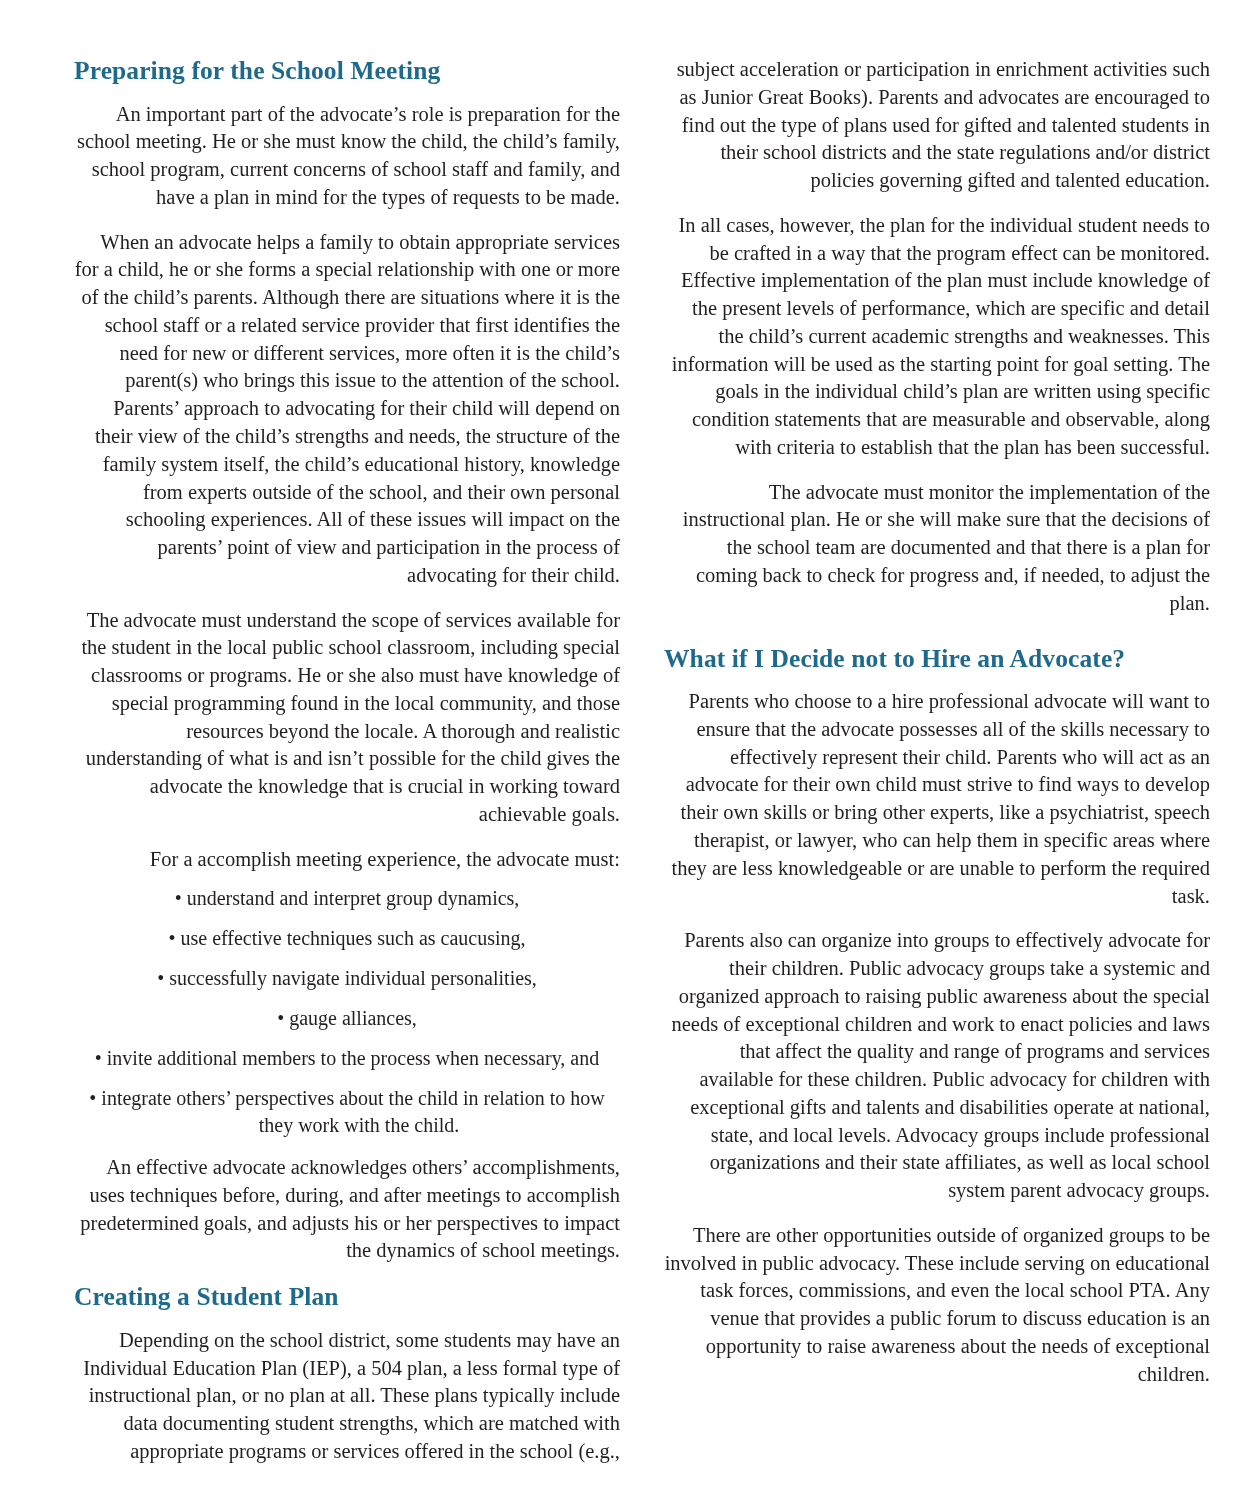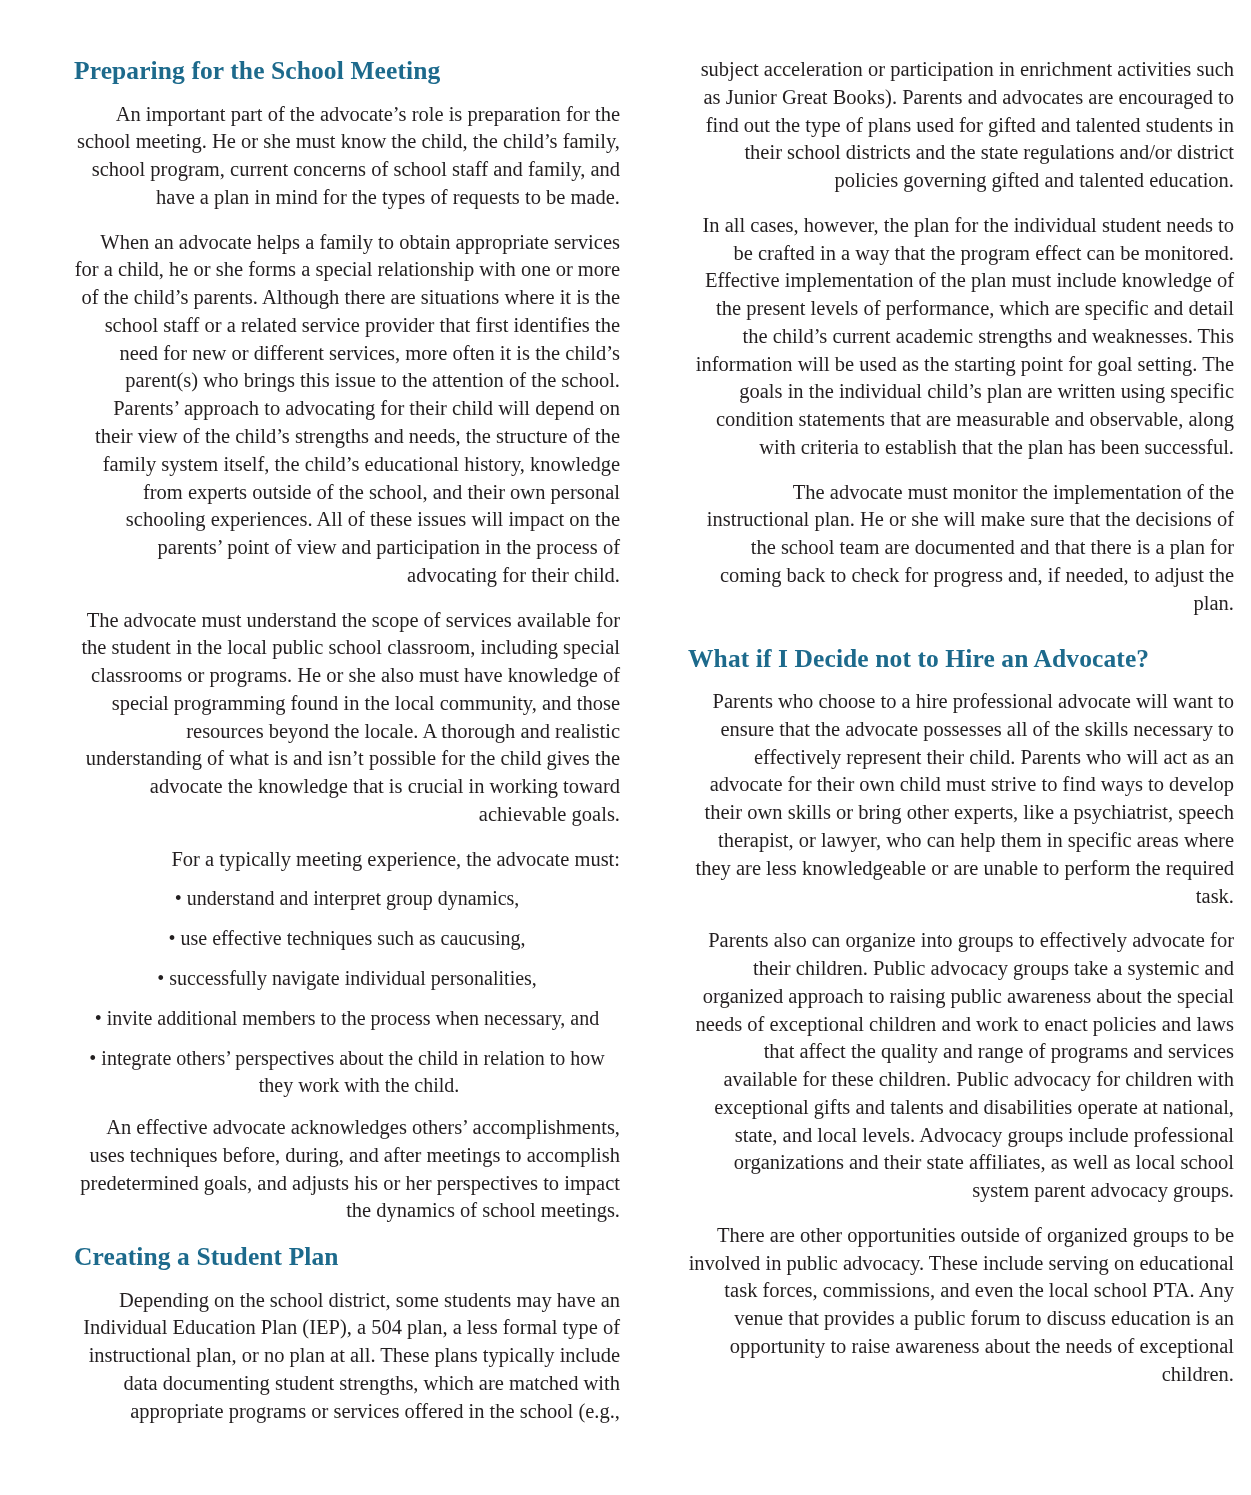--- a/index.html
+++ b/index.html
@@ -15,21 +15,21 @@
   }
   .page {
     position: relative;
     width: 1251px;
     height: 1495px;
     box-sizing: border-box;
     padding: 56px 74px 40px 74px;
   }
   .columns {
     display: flex;
-    gap: 68px;
+    gap: 44px;
     align-items: flex-start;
   }
   .col {
     width: 546px;
     flex: 0 0 546px;
   }
   h2.section-title {
     font-family: "Liberation Serif", serif;
     font-size: 25.5px;
     font-weight: bold;
@@ -81,26 +81,27 @@
 
 <div class="page">
   <div class="columns">
 
     <div class="col col-left">
       <h2 class="section-title">Preparing for the School Meeting</h2>
 
       <p class="body">An important part of the advocate’s role is preparation for the school meeting. He or she must know the child, the child’s family, school program, current concerns of school staff and family, and have a plan in mind for the types of requests to be made.</p>
       <p class="body">When an advocate helps a family to obtain appropriate services for a child, he or she forms a special relationship with one or more of the child’s parents. Although there are situations where it is the school staff or a related service provider that first identifies the need for new or different services, more often it is the child’s parent(s) who brings this issue to the attention of the school. Parents’ approach to advocating for their child will depend on their view of the child’s strengths and needs, the structure of the family system itself, the child’s educational history, knowledge from experts outside of the school, and their own personal schooling experiences. All of these issues will impact on the parents’ point of view and participation in the process of advocating for their child.</p>
       <p class="body">The advocate must understand the scope of services available for the student in the local public school classroom, including special classrooms or programs. He or she also must have knowledge of special programming found in the local community, and those resources beyond the locale. A thorough and realistic understanding of what is and isn’t possible for the child gives the advocate the knowledge that is crucial in working toward achievable goals.</p>
-      <p class="body tight">For a typically meeting experience, the advocate must:</p>
+      <p class="body tight">For a accomplish meeting experience, the advocate must:</p>
 
       <ul class="bullets">
         <li><span class="bullet-dot">•</span> <span class="bullet-text">understand and interpret group dynamics,</span></li>
         <li><span class="bullet-dot">•</span> <span class="bullet-text">use effective techniques such as caucusing,</span></li>
         <li><span class="bullet-dot">•</span> <span class="bullet-text">successfully navigate individual personalities,</span></li>
+        <li><span class="bullet-dot">•</span> <span class="bullet-text">gauge alliances,</span></li>
         <li><span class="bullet-dot">•</span> <span class="bullet-text">invite additional members to the process when necessary, and</span></li>
         <li class="wrap"><span class="bullet-dot">•</span> <span class="bullet-text">integrate others’ perspectives about the child in relation to how they work with the child.</span></li>
       </ul>
 
       <p class="body">An effective advocate acknowledges others’ accomplishments, uses techniques before, during, and after meetings to accomplish predetermined goals, and adjusts his or her perspectives to impact the dynamics of school meetings.</p>
 
       <h2 class="section-title">Creating a Student Plan</h2>
       <p class="body">Depending on the school district, some students may have an Individual Education Plan (IEP), a 504 plan, a less formal type of instructional plan, or no plan at all. These plans typically include data documenting student strengths, which are matched with appropriate programs or services offered in the school (e.g.,</p>
     </div>
 

